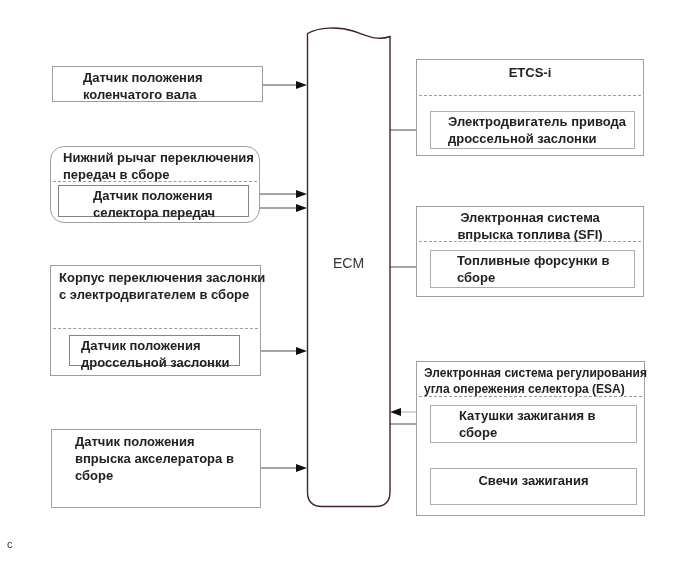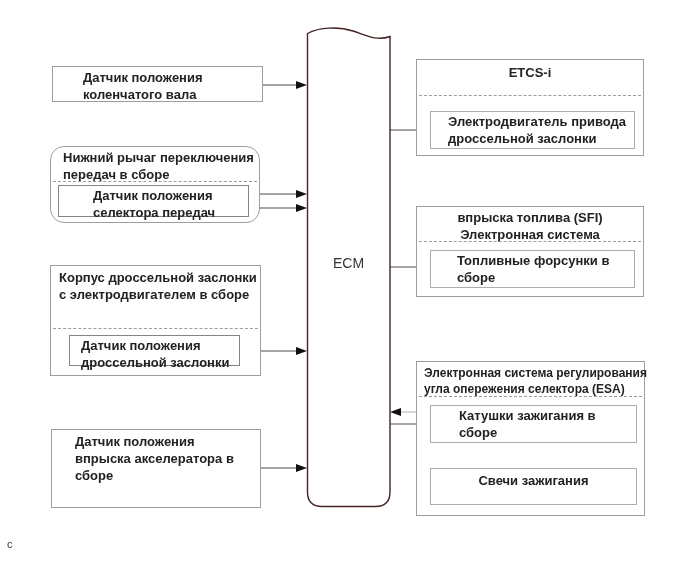--- a/index.html
+++ b/index.html
@@ -98,21 +98,21 @@
     <div class="box nested" style="left:7px;top:38px;width:191px;height:32px;">
       <div class="txt" style="padding:1px 0 0 34px;">
         <div>Датчик положения</div>
         <div>селектора передач</div>
       </div>
     </div>
   </div>
 
   <div class="box" style="left:50px;top:265px;width:211px;height:111px;">
     <div class="txt" style="padding:3px 0 0 8px;">
-      <div>Корпус дроссельной заслонки</div>
+      <div>Корпус переключения заслонки</div>
       <div>с электродвигателем в сборе</div>
     </div>
     <div class="dash" style="top:62px;"></div>
     <div class="box nested" style="left:18px;top:69px;width:171px;height:31px;">
       <div class="txt" style="padding:1px 0 0 11px;">
         <div>Датчик положения</div>
         <div>дроссельной заслонки</div>
       </div>
     </div>
   </div>
@@ -133,22 +133,22 @@
     <div class="box nested-r" style="left:13px;top:51px;width:205px;height:38px;">
       <div class="txt" style="padding:1px 0 0 17px;">
         <div>Электродвигатель привода</div>
         <div>дроссельной заслонки</div>
       </div>
     </div>
   </div>
 
   <div class="box" style="left:416px;top:206px;width:228px;height:91px;">
     <div class="txt center" style="padding-top:2px;">
+      <div>Электронная система</div>
       <div>впрыска топлива (SFI)</div>
-      <div>Электронная система</div>
     </div>
     <div class="dash" style="top:34px;"></div>
     <div class="box nested-r" style="left:13px;top:43px;width:205px;height:38px;">
       <div class="txt" style="padding:1px 0 0 26px;">
         <div>Топливные форсунки в</div>
         <div>сборе</div>
       </div>
     </div>
   </div>
 

